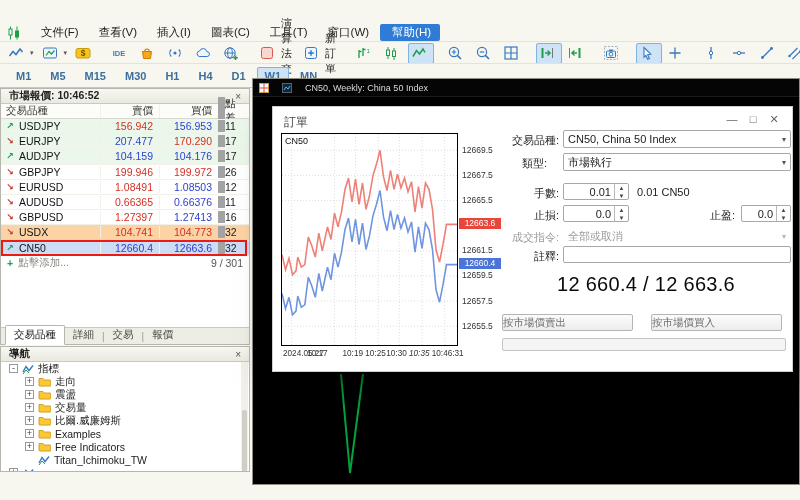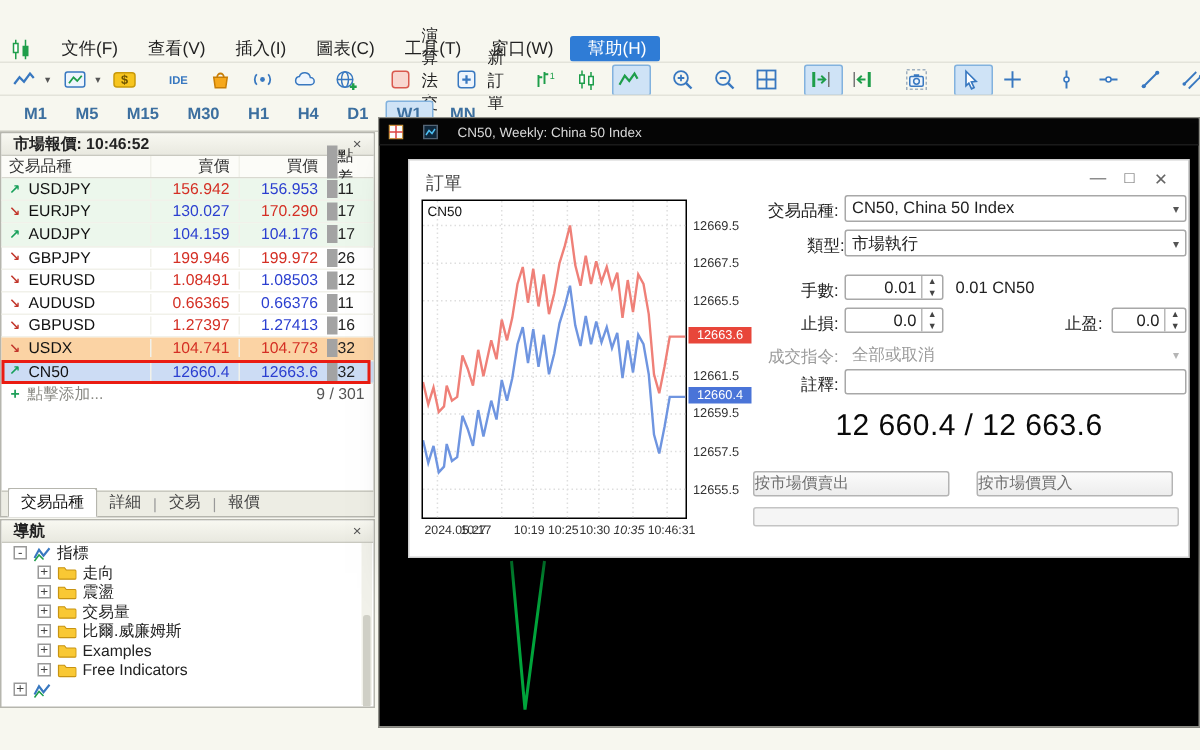--- a/index.html
+++ b/index.html
@@ -365,21 +365,21 @@
           </span>
           <span class="c-sell pr">156.942</span>
           <span class="c-buy pb">156.953</span>
           <span class="c-spr">11</span>
         </div>
         <div class="mrow bg-green">
           <span class="c-sym">
             <span class="arr down">↘</span>
             <span>EURJPY</span>
           </span>
-          <span class="c-sell pb">130.027</span>
+          <span class="c-sell pb">207.477</span>
           <span class="c-buy pr">170.290</span>
           <span class="c-spr">17</span>
         </div>
         <div class="mrow bg-green">
           <span class="c-sym">
             <span class="arr up">↗</span>
             <span>AUDJPY</span>
           </span>
           <span class="c-sell pb">104.159</span>
           <span class="c-buy pb">104.176</span>
@@ -518,20 +518,30 @@
           <span>Examples</span>
         </div>
         <div class="trow" style="padding-left: 24px;">
           <span class="expander">+</span>
           <span class="tico">
             <svg width="13" height="11" viewBox="0 0 13 11">
               <path d="M1 2.5 h4 l1.2 1.5 H12 a.8 .8 0 0 1 .8 .8 v4.5 a.8 .8 0 0 1 -.8 .8 H1.8 A.8 .8 0 0 1 1 9.3 z" fill="#f9c834" stroke="#c79312" stroke-width="0.8"></path>
             </svg>
           </span>
           <span>Free Indicators</span>
+        </div>
+        <div class="trow" style="padding-left: 24px;">
+          <span style="width: 13px; flex: 0 0 auto;"></span>
+          <span class="tico">
+            <svg width="12" height="12" viewBox="0 0 12 12">
+              <polyline points="1,9 4,3.5 7,7.5 11,2.5" fill="none" stroke="#3878c0" stroke-width="1.4"></polyline>
+              <polyline points="1,11 4,7 7,10" fill="none" stroke="#1e9e4a" stroke-width="1"></polyline>
+            </svg>
+          </span>
+          <span>Titan_Ichimoku_TW</span>
         </div>
         <div class="trow" style="padding-left: 8px;">
           <span class="expander">+</span>
           <span class="tico">
             <svg width="12" height="12" viewBox="0 0 12 12">
               <polyline points="1,9 4,3.5 7,7.5 11,2.5" fill="none" stroke="#3878c0" stroke-width="1.4"></polyline>
               <polyline points="1,11 4,7 7,10" fill="none" stroke="#1e9e4a" stroke-width="1"></polyline>
             </svg>
           </span>
         </div>
@@ -616,21 +626,21 @@
           <div class="xtick" style="left: 150.75px;">10:46:31</div>
         </div>
     </div>
 
     <div class="flabel" style="left:176px;top:26px">交易品種:</div>
     <div class="combo" style="top:23px">
       <span class="cv">CN50, China 50 Index</span>
       <span class="cc">▾</span>
     </div>
 
-    <div class="flabel" style="left:180px;top:49px">類型:</div>
+    <div class="flabel" style="left:164px;top:49px">類型:</div>
     <div class="combo" style="top:46px">
       <span class="cv">市場執行</span>
       <span class="cc">▾</span>
     </div>
 
     <div class="flabel" style="left:176px;top:79px">手數:</div>
     <div class="spin" style="left:290px;top:76px;width:66px">
       <span class="sv">0.01</span>
       <span class="sb">
           <div>▲</div>

